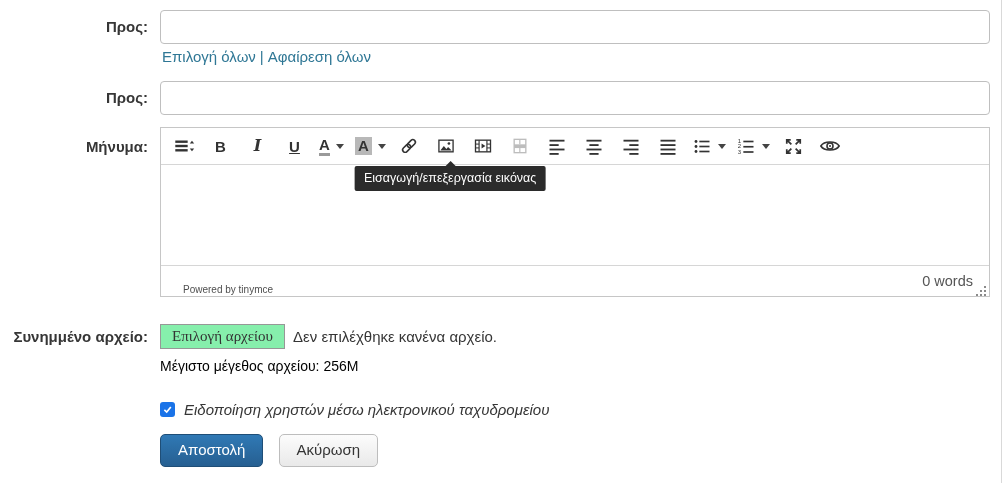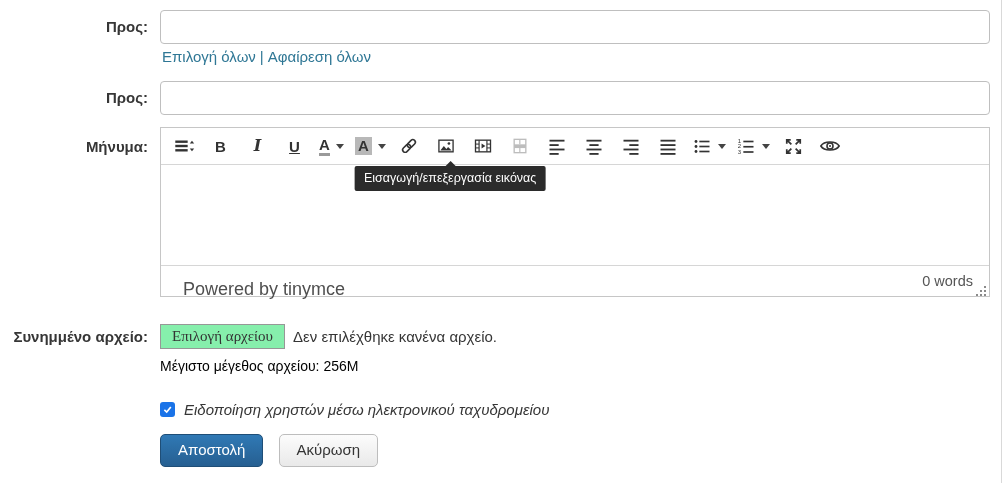--- a/index.html
+++ b/index.html
@@ -36,21 +36,21 @@
   .glyph-fore { border-bottom:3px solid #9a9a9a; padding-bottom:1px; }
   .glyph-back { background:#b8b8b8; padding:1px 3px 2px 3px; }
   .caret { margin-left:6px; display:flex; align-items:center; }
   .tb-disabled { opacity:1; }
 
   .tooltip { position:absolute; top:35px; left:50%; transform:translateX(-48%); background:#2b2b2b; color:#fff; font-size:12.5px; line-height:1; padding:6px 9px; white-space:nowrap; border-radius:2px; z-index:6; }
   .tooltip::before { content:""; position:absolute; top:-5px; left:50%; transform:translateX(-50%); border-left:5px solid transparent; border-right:5px solid transparent; border-bottom:5px solid #2b2b2b; }
 
   .edit-area { height:100px; background:#fff; cursor:text; }
   .statusbar { position:relative; height:31px; border-top:1px solid #d6d6d6; display:flex; align-items:center; justify-content:space-between; padding:0 12px 0 22px; }
-  .branding { color:#4f4f4f; font-size:18px; text-decoration:none;margin-top:16px; }
+  .branding { color:#4f4f4f; font-size:10px; text-decoration:none;margin-top:16px; }
   .wordcount { color:#555; font-size:14.5px; padding-right:4px; }
   .resize-handle { position:absolute; right:2px; bottom:2px; width:11px; height:11px; cursor:nwse-resize; }
 
   .row-attach { margin-top:27px; }
   .row-attach .lbl { padding-top:4px; }
   .attach-line { display:flex; align-items:center; }
   .file-btn { border:1px solid #979797; background:#86efac; border-radius:0; padding:3px 11px; font-size:15px; color:#333; font-family:Liberation Serif, serif; cursor:pointer; }
   .no-file { margin-left:8px; color:#363636; }
   .max-size { margin-top:9px; color:#000000; font-size:14px; }
 

